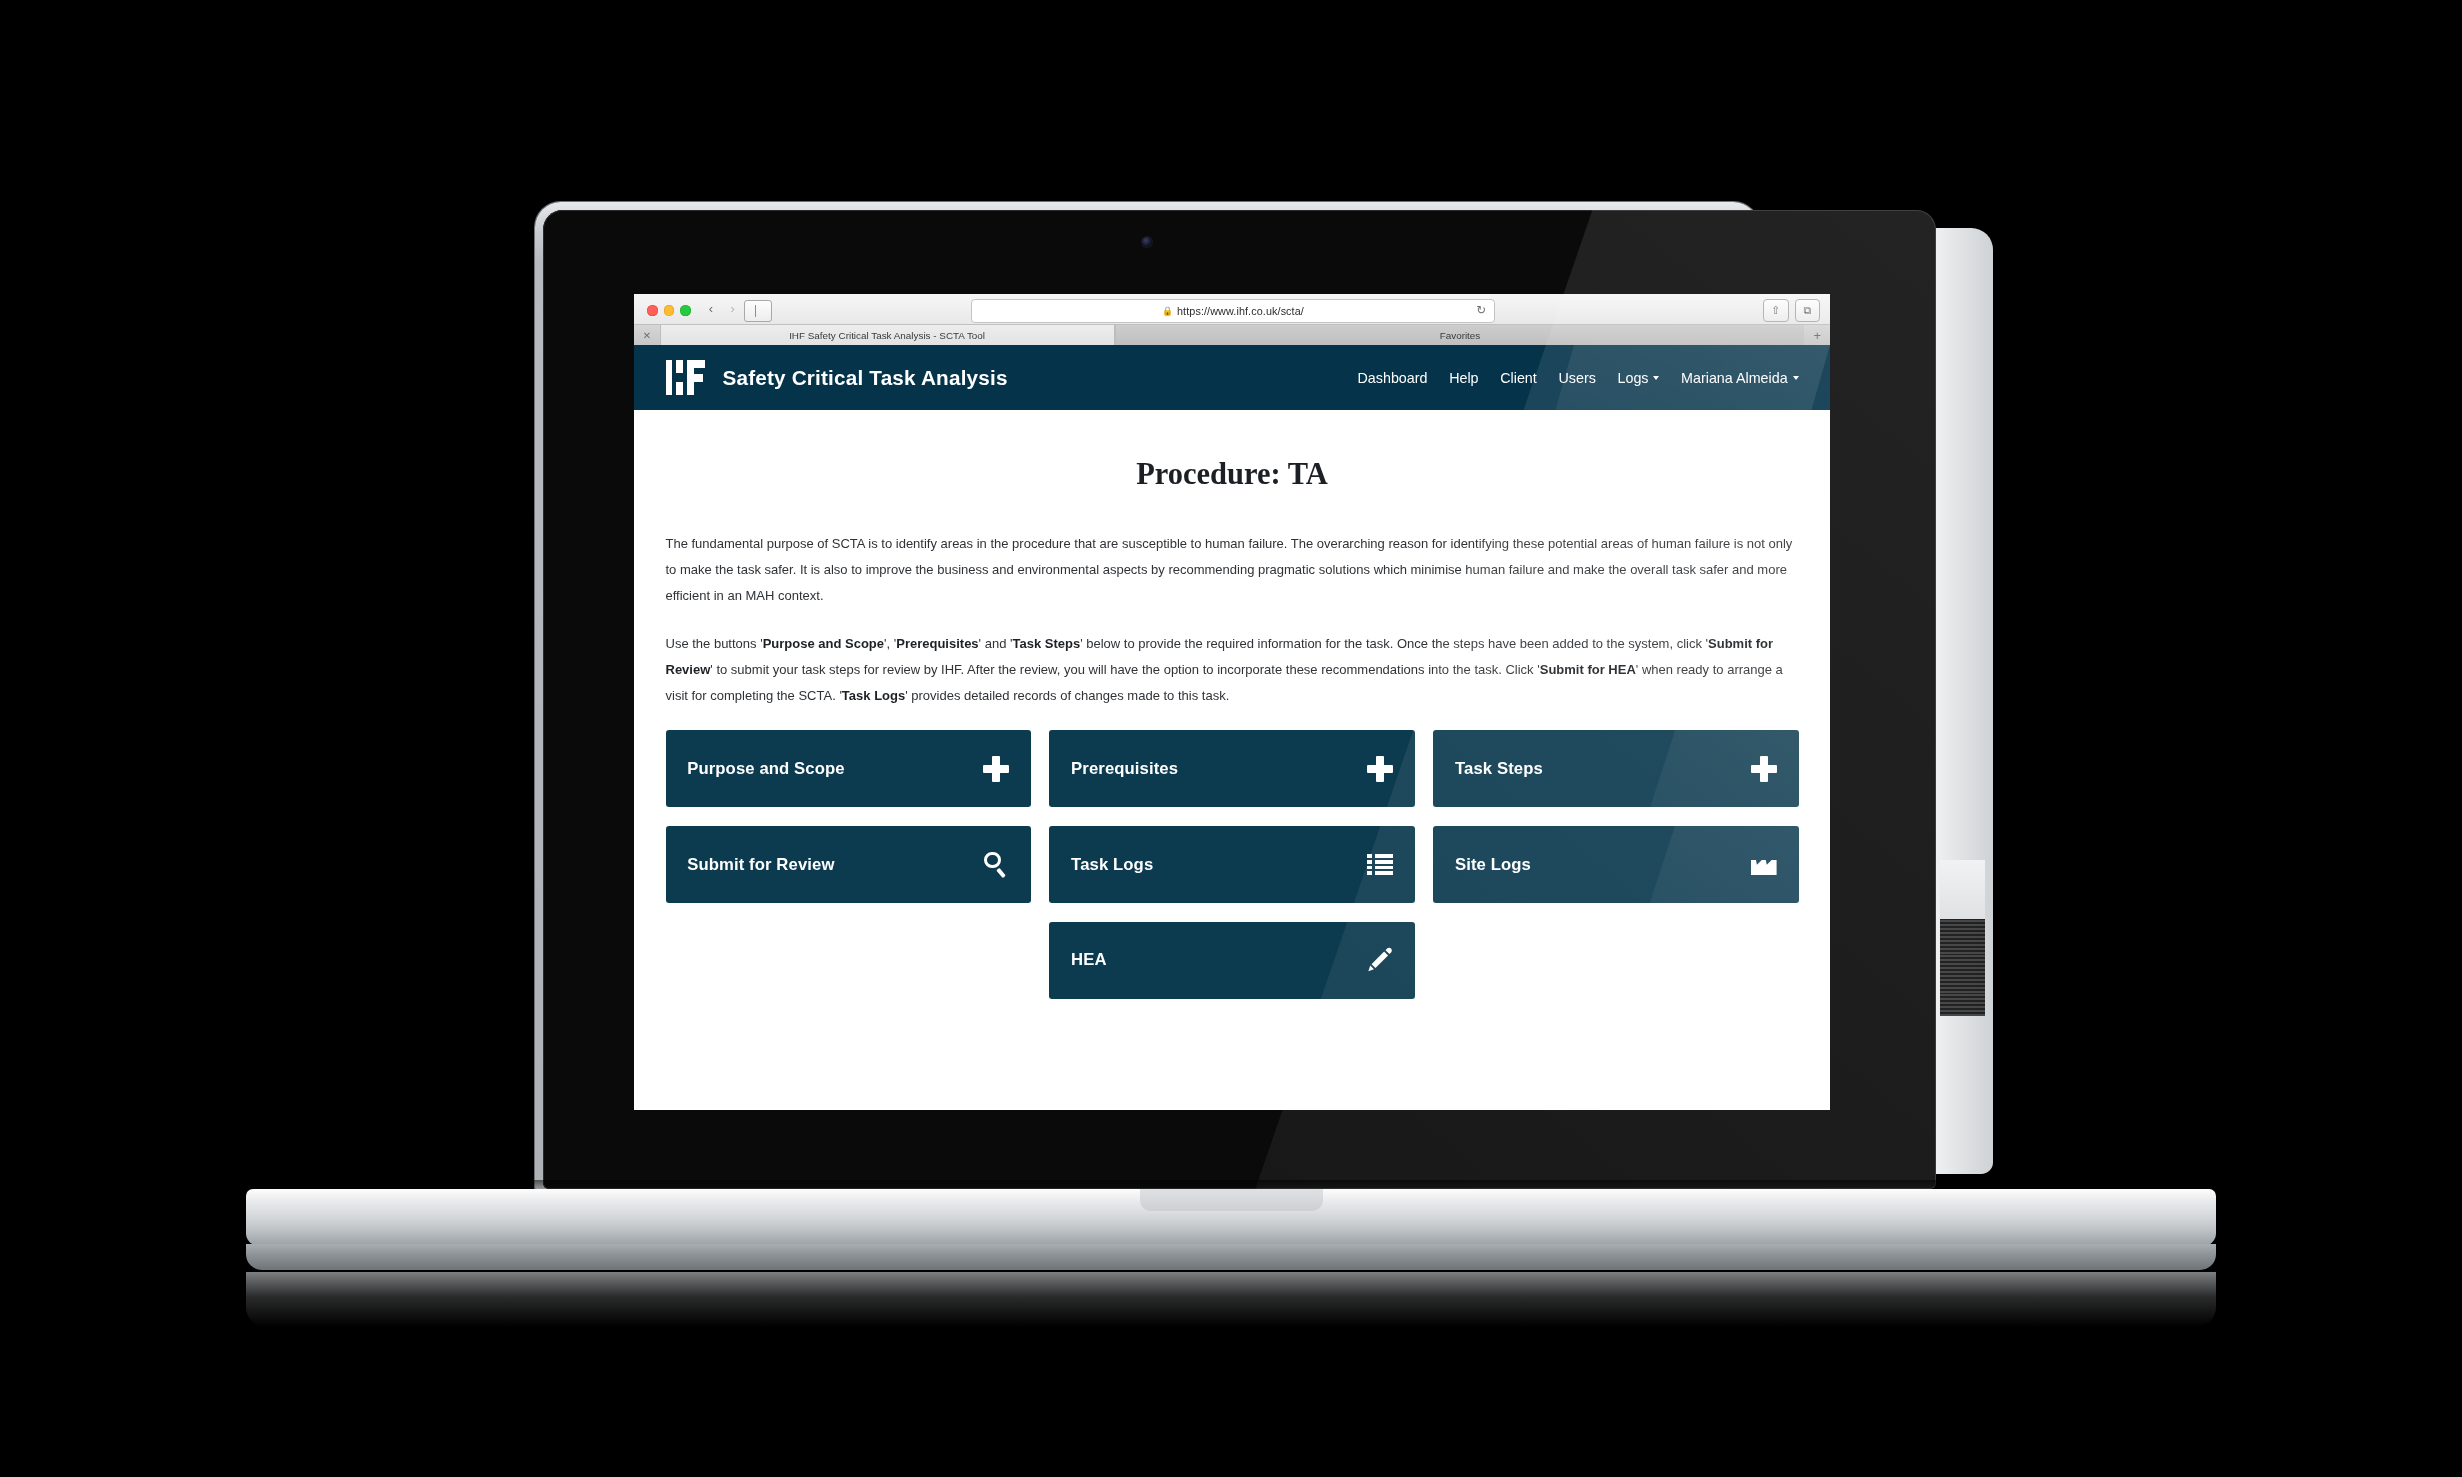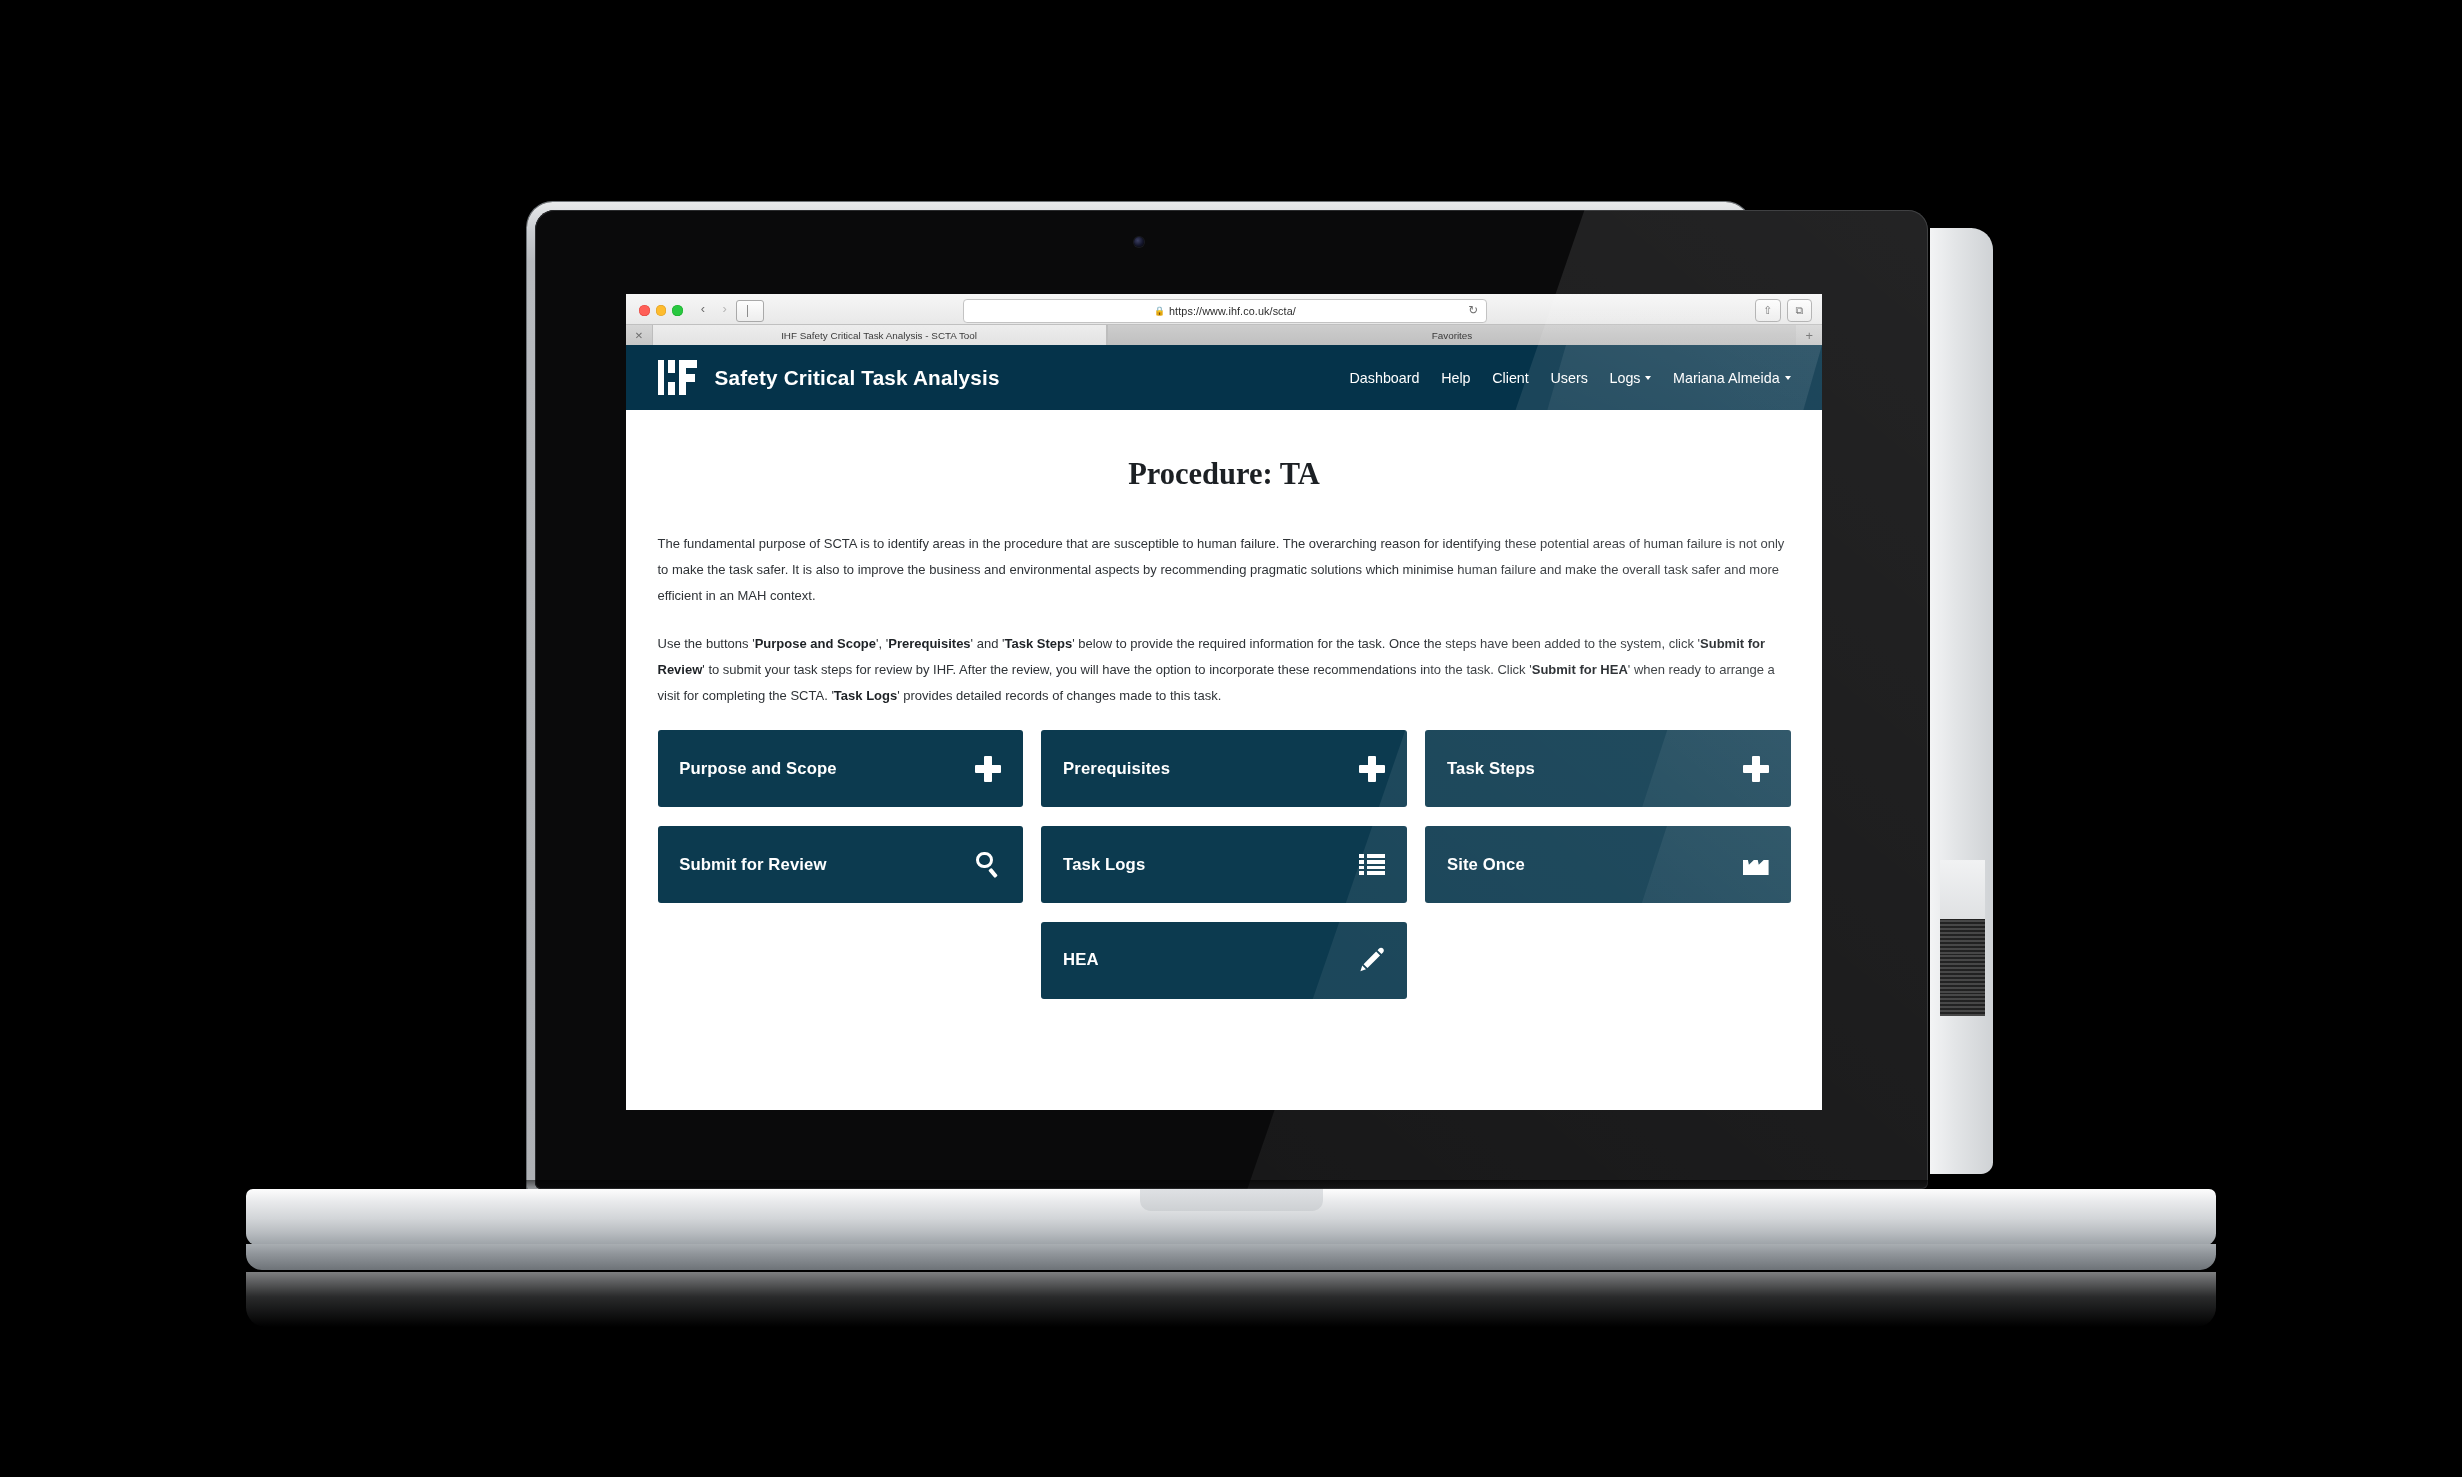--- a/index.html
+++ b/index.html
@@ -5,21 +5,21 @@
   html,body{margin:0;padding:0;background:#000;}
   body{width:2463px;height:1478px;overflow:hidden;font-family:"Liberation Sans",sans-serif;}
 
   #stage{position:relative;width:2463px;height:1478px;background:#000;}
 
   
   #laptop{position:absolute;left:527px;top:202px;width:1409px;height:995px;}
 
   
   .lid{
-    position:absolute;left:0;top:0;width:1224px;height:995px;
+    position:absolute;left:8px;top:0;width:1224px;height:995px;
     background:linear-gradient(180deg,#e8eaec 0%,#c9ccd0 3%,#b7babe 6%,#aeb1b5 100%);
     border-radius:25.6px 25.6px 9.9px 9.9px;
     box-shadow:0 0 0 1px #6f7479, 0 25.6px 59px rgba(0,0,0,.8);
   }
   .lid-inner{
     position:absolute;left:7.9px;top:7.9px;width:1393px;height:979px;
     background:#0a0a0b;border-radius:19.7px 19.7px 5.9px 5.9px;
     box-shadow:inset 0 0 0 1px #2a2b2d;
   }
   .webcam{
@@ -353,21 +353,21 @@
                       </span>
                     <span>
                         <i class="d"></i>
                         <i class="l"></i>
                       </span>
                   </span>
                 </span>
               </div>
 
               <div class="tile wide-glare">
-                <span class="tlabel">Site Once</span>
+                <span class="tlabel">Site Logs</span>
                 <span class="ticon">
                   <svg class="ic-factory" viewBox="0 0 26 22" aria-hidden="true">
                     <path fill="#ffffff" d="M0 22V6h5l1 5 5-5h4l1 5 5-5h5v16z"></path>
                   </svg>
                 </span>
               </div>
 
               <div class="tile empty"></div>
 
               <div class="tile">

